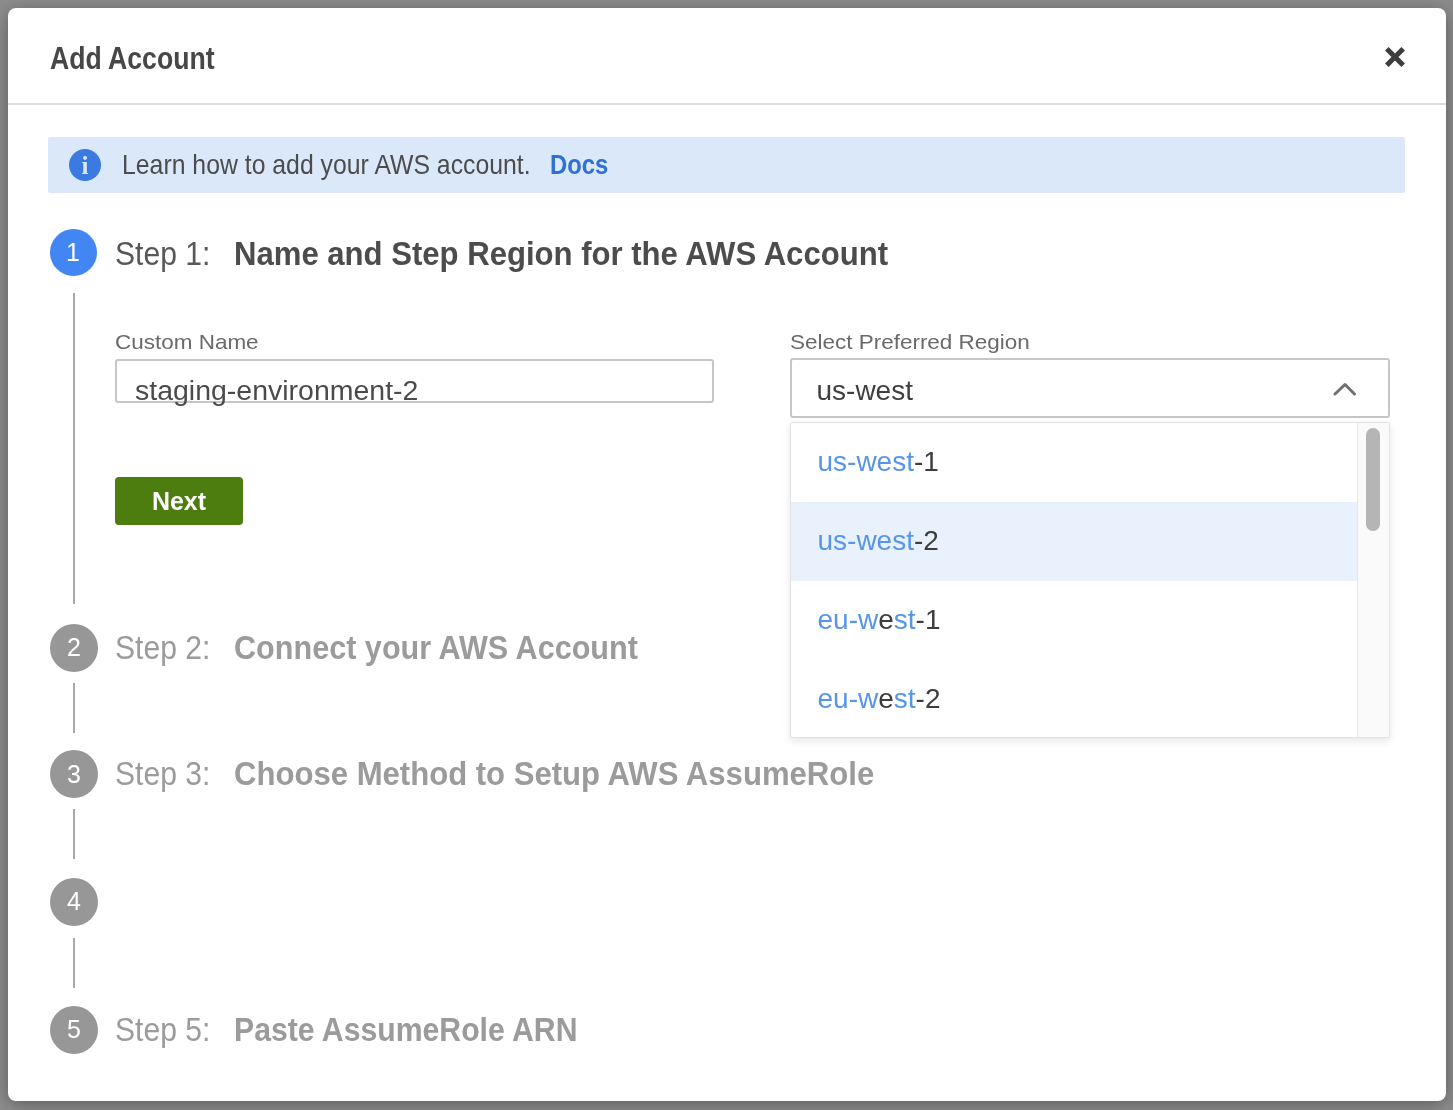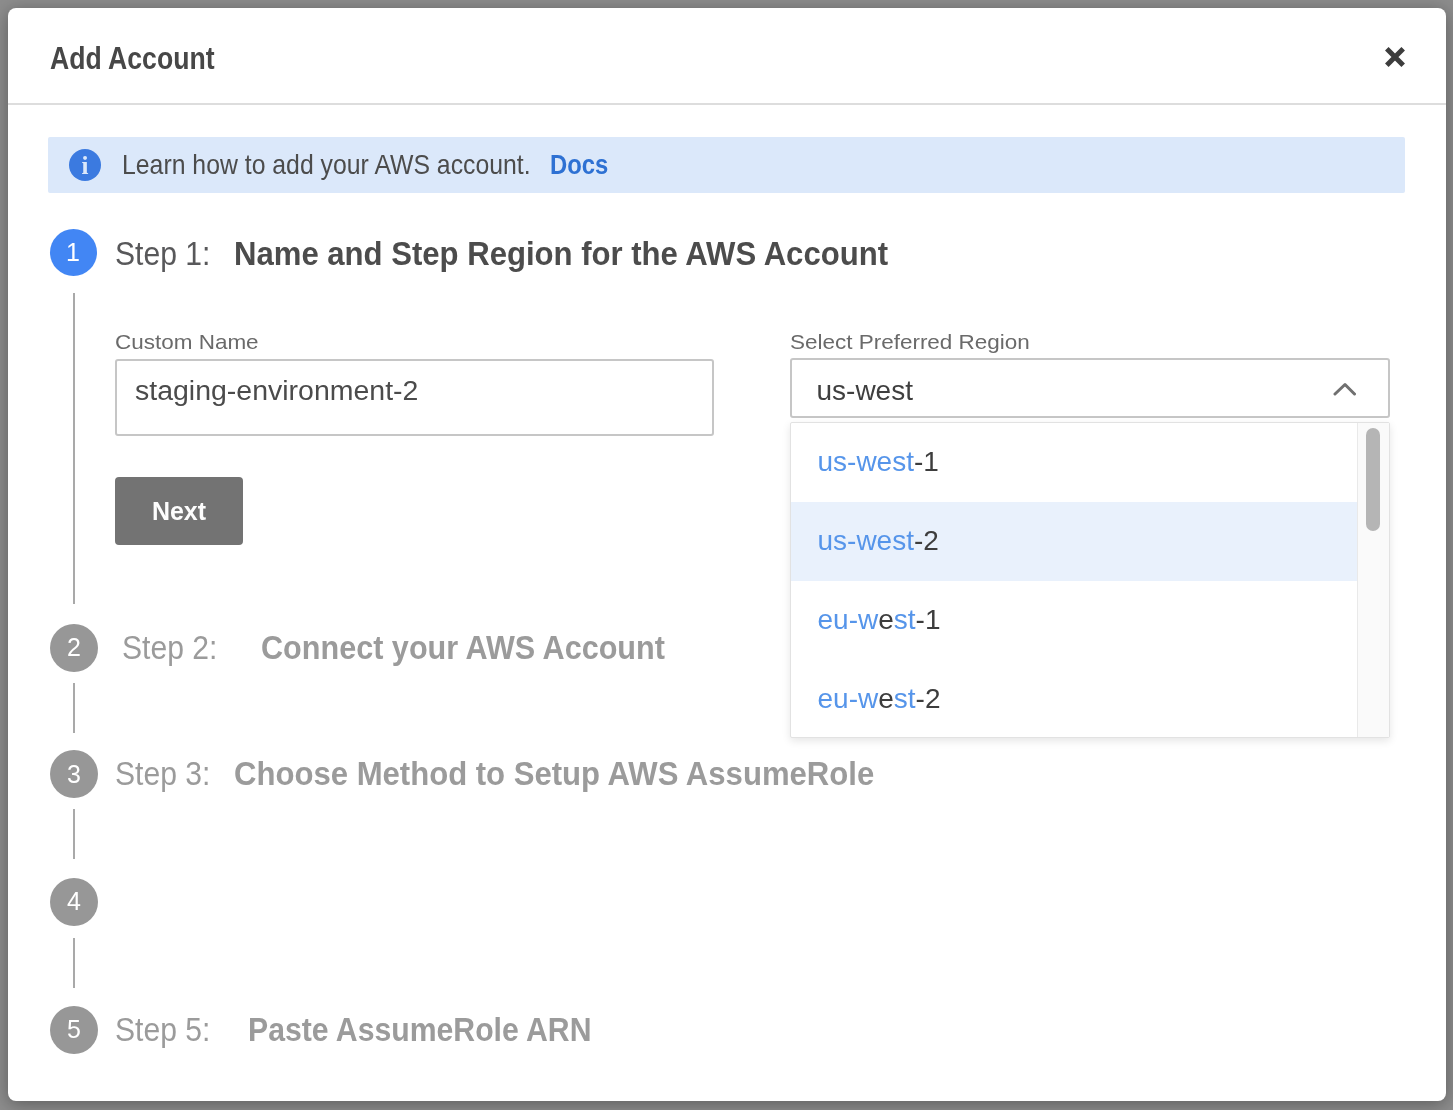--- a/index.html
+++ b/index.html
@@ -20,23 +20,23 @@
   .c-blue { background:#4286f4; }
   .c-gray { background:#979797; }
   .steprow { display:flex; align-items:center; height:48px; font-size:33px; white-space:nowrap; }
   .sp1 { display:inline-block; width:119px; flex:none; transform:scaleX(0.912); transform-origin:left center; }
   .s1pre { color:#58585a; }
   .s1ttl { font-weight:bold; color:#4c4c4c; transform:scaleX(0.942); transform-origin:left center; }
   .sgpre { color:#9b9b9b; }
   .sgttl { font-weight:bold; color:#9b9b9b; transform-origin:left center; }
   .conn { left:64.7px; width:2.5px; background:#a9a9a9; }
   .lbl { font-size:21px; color:#6a6a6a; transform:scaleX(1.07); transform-origin:left center; }
-  .inputbox { width:599px; height:77px; border:2px solid #c6c6c6; border-radius:3px; background:#fff; }
+  .inputbox { width:599px; height:44px; border:2px solid #c6c6c6; border-radius:3px; background:#fff; }
   .inputtext { font-size:27px; color:#4b4b4b; transform:scaleX(1.055); transform-origin:left center; }
-  .nextbtn { left:107px; top:469px; width:128px; height:68px; background:#737373; border-radius:4px;
+  .nextbtn { left:107px; top:469px; width:128px; height:48px; background:#4d7c0f; border-radius:4px;
              display:flex; align-items:center; justify-content:center;
              color:#fdfdfd; font-size:25px; font-weight:bold; }
   .panel { left:781.5px; top:413.7px; width:600px; height:316px; background:#fff;
            border:1px solid #e2e2e2; border-radius:2px; box-shadow:0 3px 8px rgba(0,0,0,0.10); }
   .opt { left:0; width:567px; height:79px; display:flex; align-items:center;
          padding-left:27px; font-size:28px; }
   .blue { color:#5695ea; }
   .dark { color:#3d3d3d; }
   .track { right:0; top:0; width:32px; height:314px; background:#fafafa; border-left:1px solid #e9e9e9; }
   .thumb { left:575.5px; top:5px; width:14px; height:103px; background:#b5b5b5; border-radius:7px; }
@@ -100,34 +100,34 @@
         <span class="blue">eu-w</span>
         <span class="dark">e</span>
         <span class="blue">st</span>
         <span class="dark">-2</span>
       </div>
     <div class="abs track"></div>
     <div class="abs thumb"></div>
   </div>
 
   <div class="abs circle c-gray" style="left:42px; top:615.7px; width:48px; height:48px;">2</div>
-  <div class="abs steprow" style="left:114px; top:615.7px;gap:20px;">
+  <div class="abs steprow" style="left:107px; top:615.7px;">
     <span class="sp1 sgpre">Step 2:</span>
       <span class="sgttl" style="transform:scaleX(0.927);">Connect your AWS Account</span>
   </div>
   <div class="abs conn" style="top:674.7px; height:50px;"></div>
 
   <div class="abs circle c-gray" style="left:42px; top:742.2px; width:48px; height:48px;">3</div>
   <div class="abs steprow" style="left:107px; top:742.2px;justify-content:space-between;">
     <span class="sp1 sgpre">Step 3:</span>
       <span class="sgttl" style="transform:scaleX(0.942);">Choose Method to Setup AWS AssumeRole</span>
   </div>
   <div class="abs conn" style="top:800.9px; height:50px;"></div>
 
   <div class="abs circle c-gray" style="left:42px; top:869.5px; width:48px; height:48px;">4</div>
   <div class="abs conn" style="top:930.4px; height:50px;"></div>
 
   <div class="abs circle c-gray" style="left:42px; top:997.6px; width:48px; height:48px;">5</div>
-  <div class="abs steprow" style="left:107px; top:997.6px;gap:14px;">
+  <div class="abs steprow" style="left:107px; top:997.6px;">
     <span class="sp1 sgpre">Step 5:</span>
       <span class="sgttl" style="transform:scaleX(0.915);">Paste AssumeRole ARN</span>
   </div>
 </div>
 
 </body></html>

